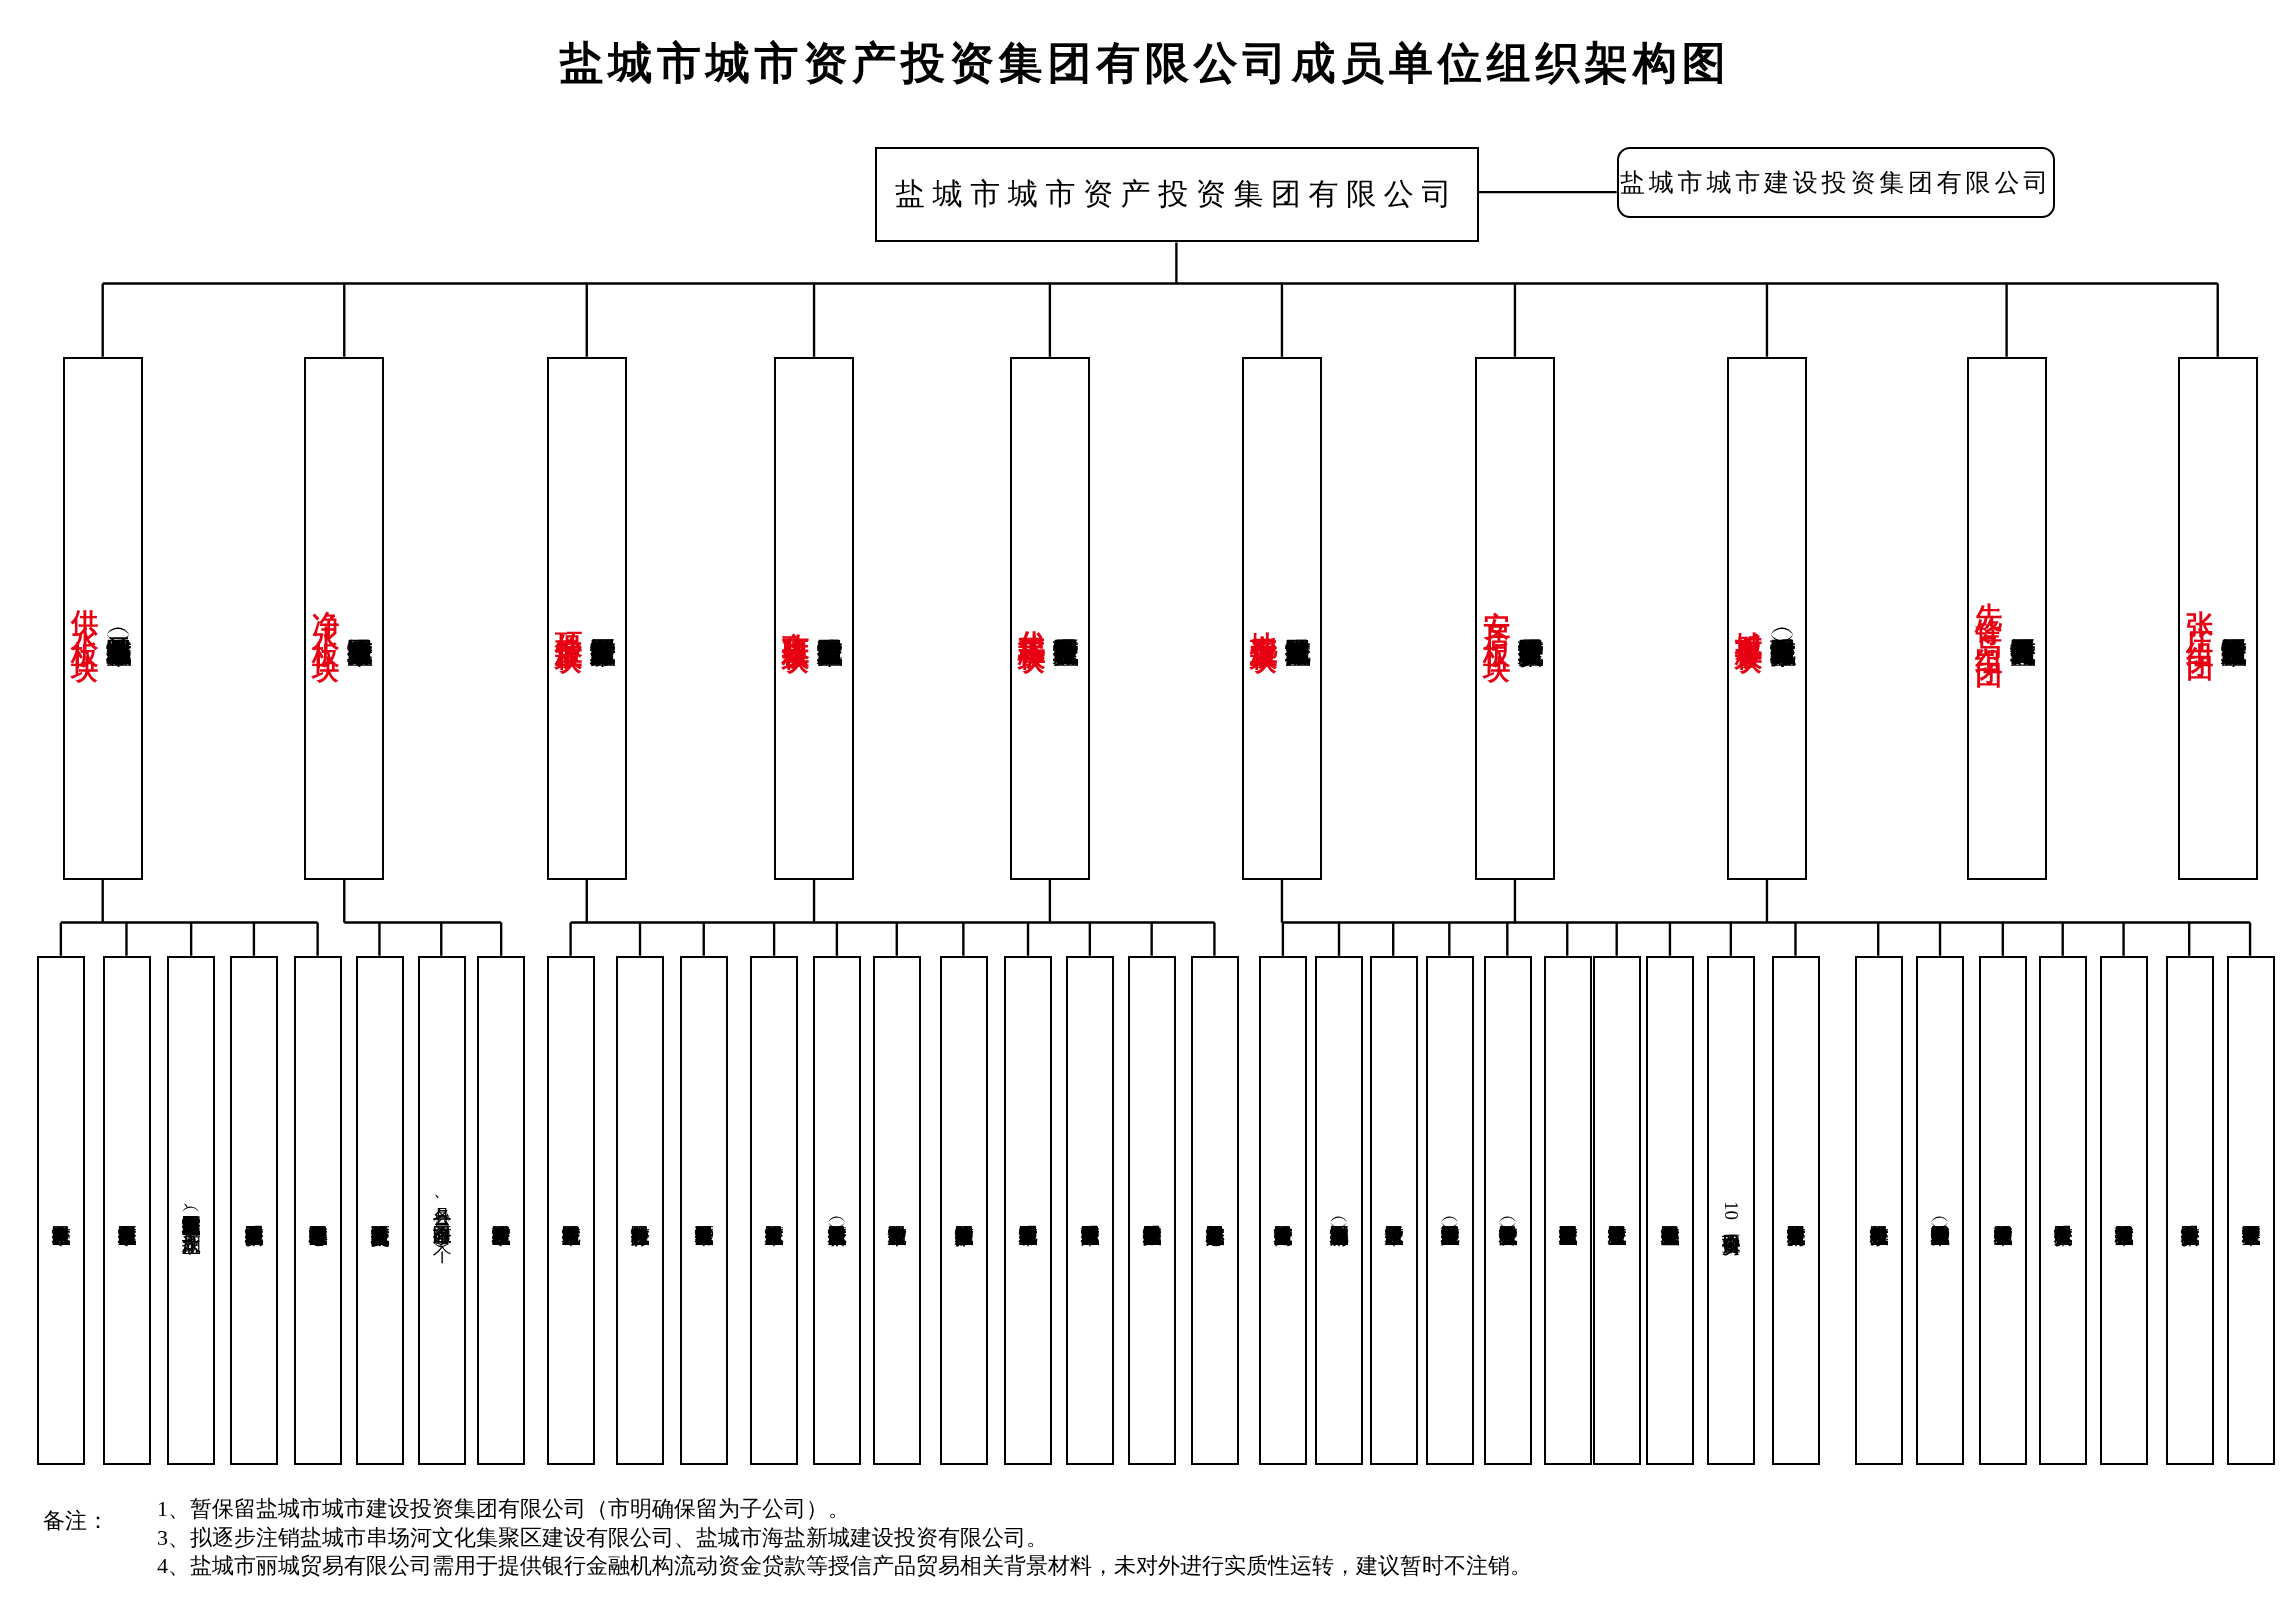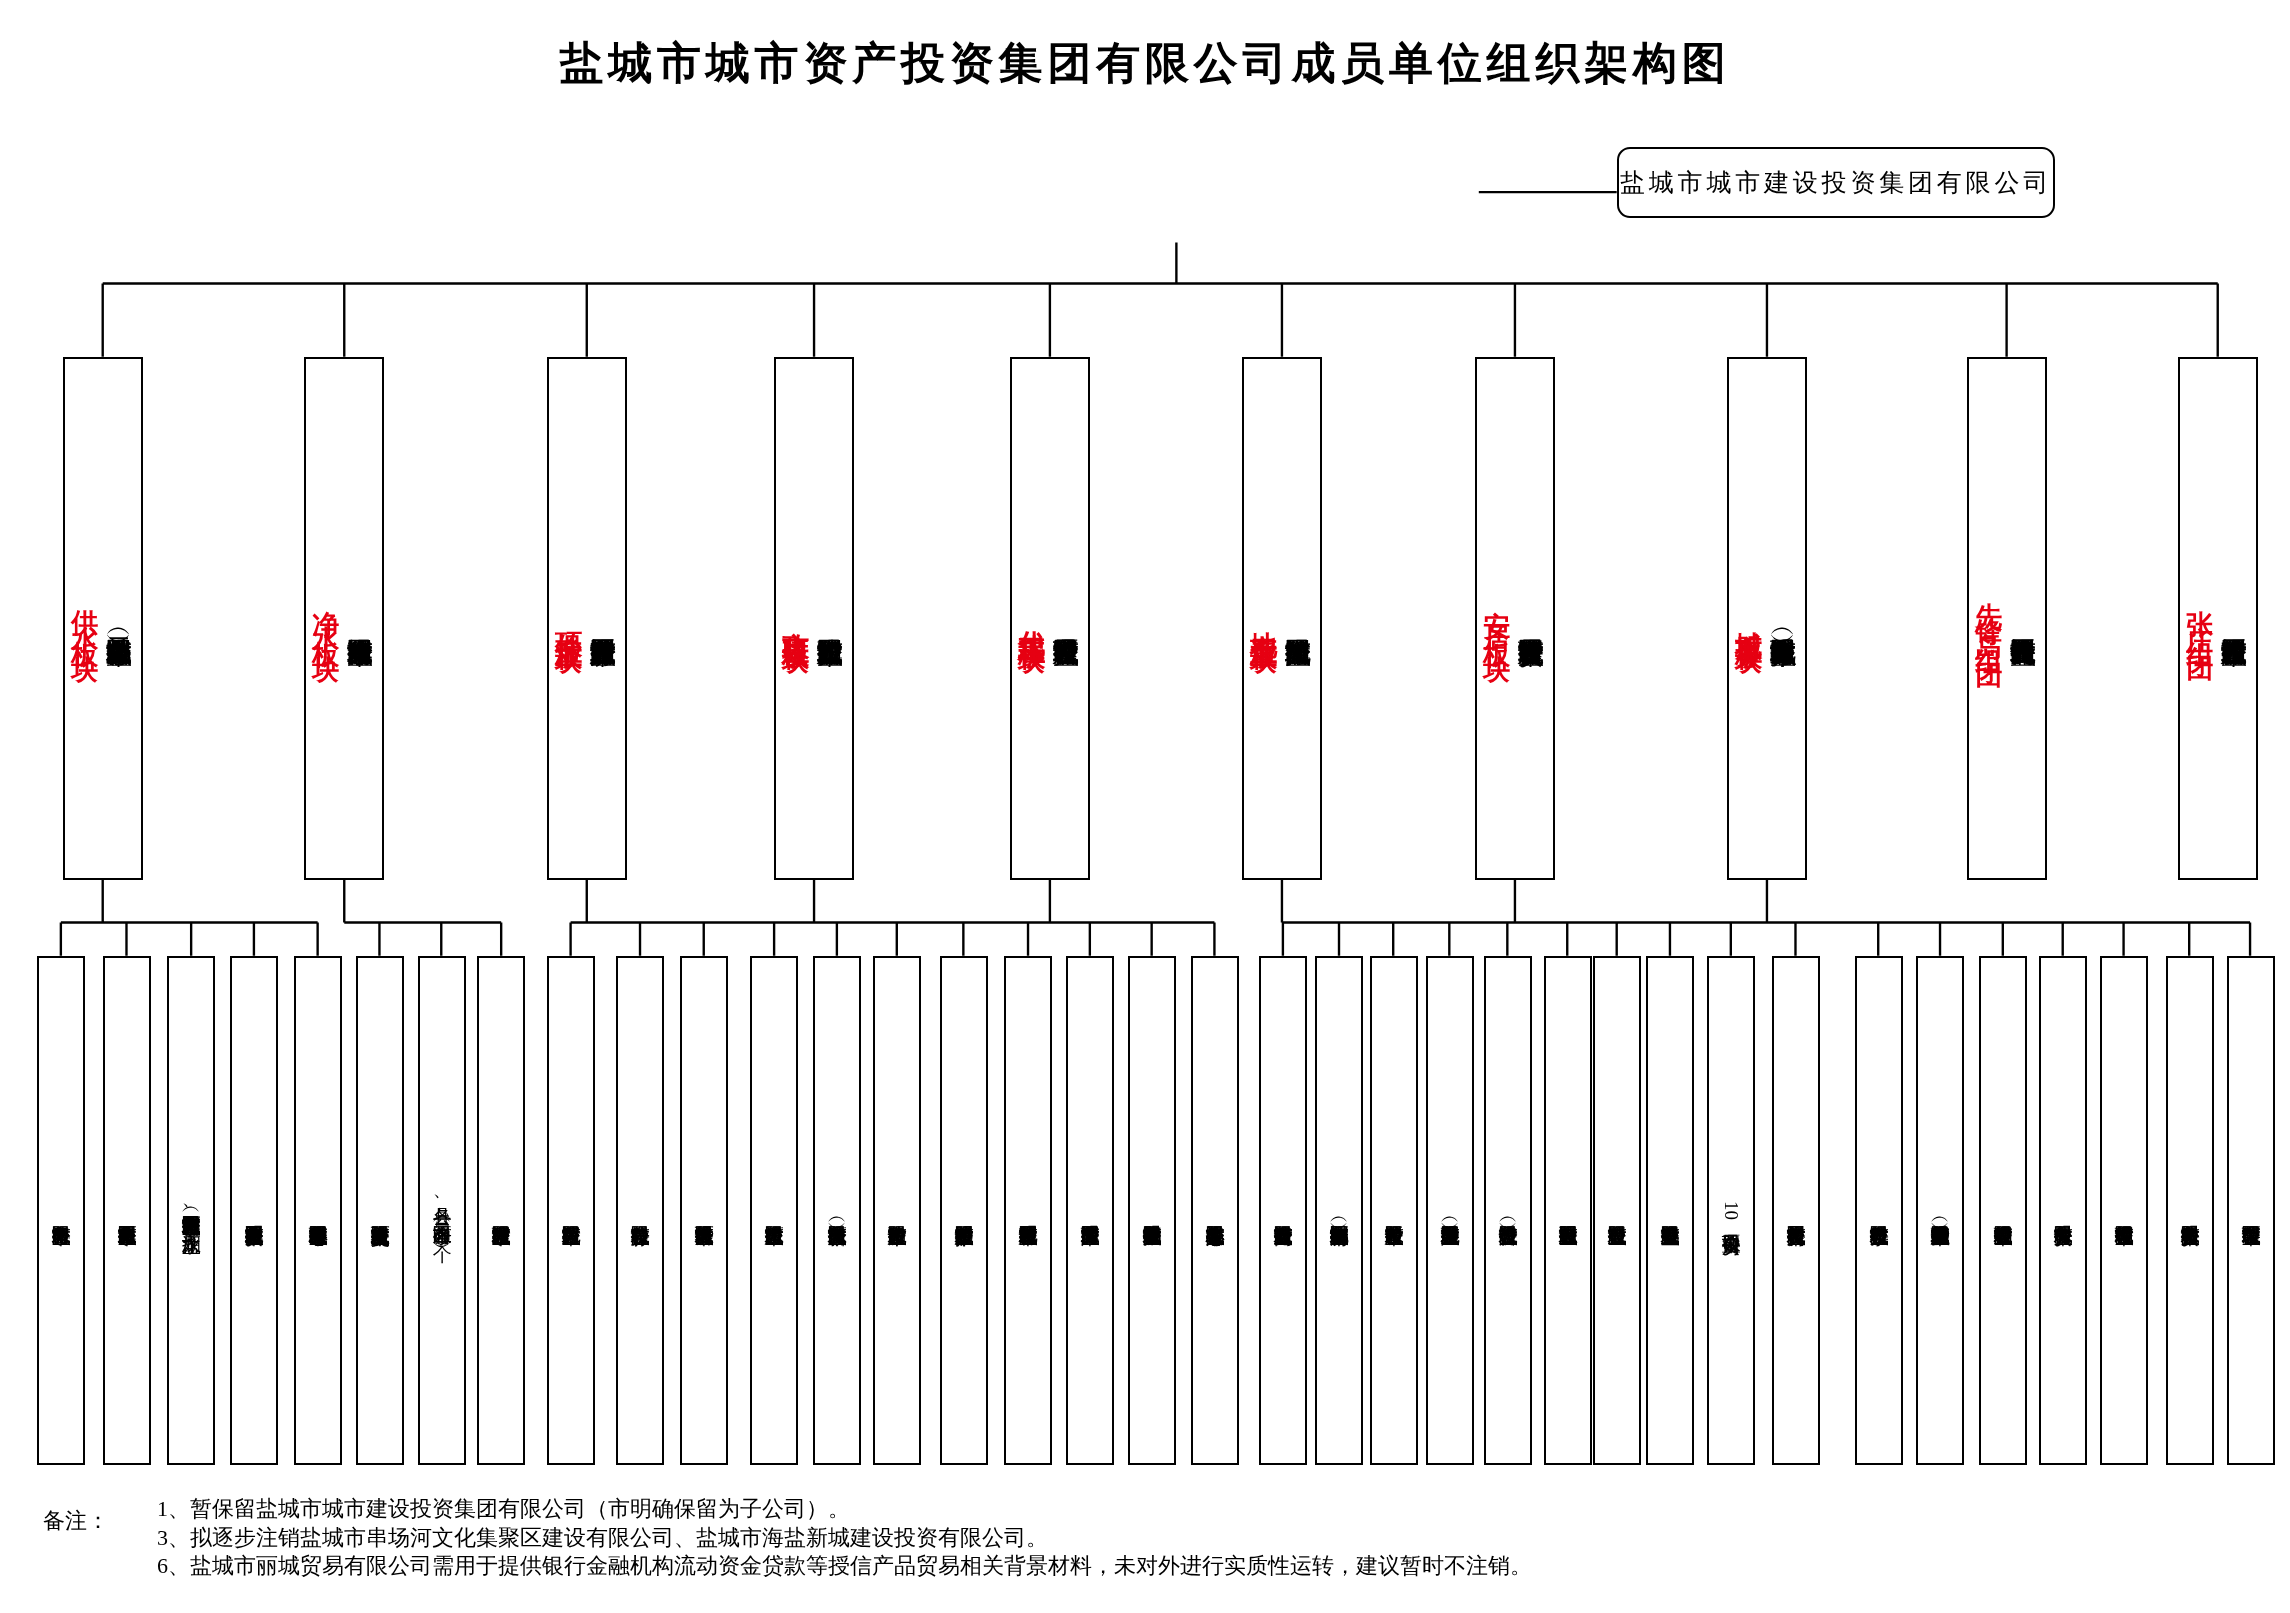--- a/index.html
+++ b/index.html
@@ -36,20 +36,23 @@
 </head>
 <body>
 
 <div class="canvas">
   <svg class="connectors" id="connectors" width="2290" height="1613" viewBox="0 0 2408 1696">
       <path d="M1237 255 V298 M108 298 H2332 M108 298 V375 M362 298 V375 M617 298 V375 M856 298 V375 M1104 298 V375 M1348 298 V375 M1593 298 V375 M1858 298 V375 M2110 298 V375 M2332 298 V375 M1555 202 H1700 M108 925 V970 M64 970 H334 M64 970 V1005 M133 970 V1005 M201 970 V1005 M267 970 V1005 M334 970 V1005 M362 925 V970 M362 970 H527 M399 970 V1005 M464 970 V1005 M527 970 V1005 M617 925 V970 M600 970 H880 M600 970 V1005 M673 970 V1005 M740 970 V1005 M814 970 V1005 M880 970 V1005 M856 925 V970 M856 970 H1211 M943 970 V1005 M1013 970 V1005 M1081 970 V1005 M1146 970 V1005 M1211 970 V1005 M1104 925 V970 M1104 970 H1277 M1277 970 V1005 M1348 925 V970 M1348 970 H1756 M1349 970 V1005 M1408 970 V1005 M1465 970 V1005 M1524 970 V1005 M1585 970 V1005 M1648 970 V1005 M1700 970 V1005 M1756 970 V1005 M1593 925 V970 M1593 970 H1888 M1820 970 V1005 M1888 970 V1005 M1858 925 V970 M1858 970 H2366 M1975 970 V1005 M2040 970 V1005 M2106 970 V1005 M2169 970 V1005 M2233 970 V1005 M2302 970 V1005 M2366 970 V1005 " fill="none" stroke="#000000" stroke-width="2.5"></path>
     </svg>
 
   <div class="title">盐城市城市资产投资集团有限公司成员单位组织架构图</div>
 
+  <div class="hbox root-box" style="left:875px;top:147px;width:604px;height:95px;">
+    <span>盐城市城市资产投资集团有限公司</span>
+  </div>
 
   <div class="hbox affiliate-box" style="left:1617px;top:147px;width:438px;height:71px;border-radius:13px;">
     <span>盐城市城市建设投资集团有限公司</span>
   </div>
 
   <div id="segments">
       <div class="vbox" style="left: 63px; top: 357px; width: 80px; height: 523px;">
         <span class="vtext pname">盐城市水务集团有限公司（二档企业）</span>
         <span class="vtext plabel" style="color: rgb(230, 0, 18); letter-spacing: 15px;">供水板块</span>
       </div>
@@ -199,17 +202,17 @@
       <div class="vbox" style="left: 2227px; top: 956px; width: 48px; height: 509px;">
         <span class="vtext leaf-text">盐城市票证管理有限公司</span>
       </div>
     </div>
 
   <div class="notes">
     <span class="notes-prefix">备注：</span>
     <div class="note-items" id="noteItems">
         <div class="note-line">1、暂保留盐城市城市建设投资集团有限公司（市明确保留为子公司）。</div>
         <div class="note-line">3、拟逐步注销盐城市串场河文化集聚区建设有限公司、盐城市海盐新城建设投资有限公司。</div>
-        <div class="note-line">6、盐城市丽城贸易有限公司需用于提供银行金融机构流动资金贷款等授信产品贸易相关背景材料，未对外进行实质性运转，建议暂时不注销。</div>
+        <div class="note-line">4、盐城市丽城贸易有限公司需用于提供银行金融机构流动资金贷款等授信产品贸易相关背景材料，未对外进行实质性运转，建议暂时不注销。</div>
       </div>
   </div>
 </div>
 
 
 </body></html>

